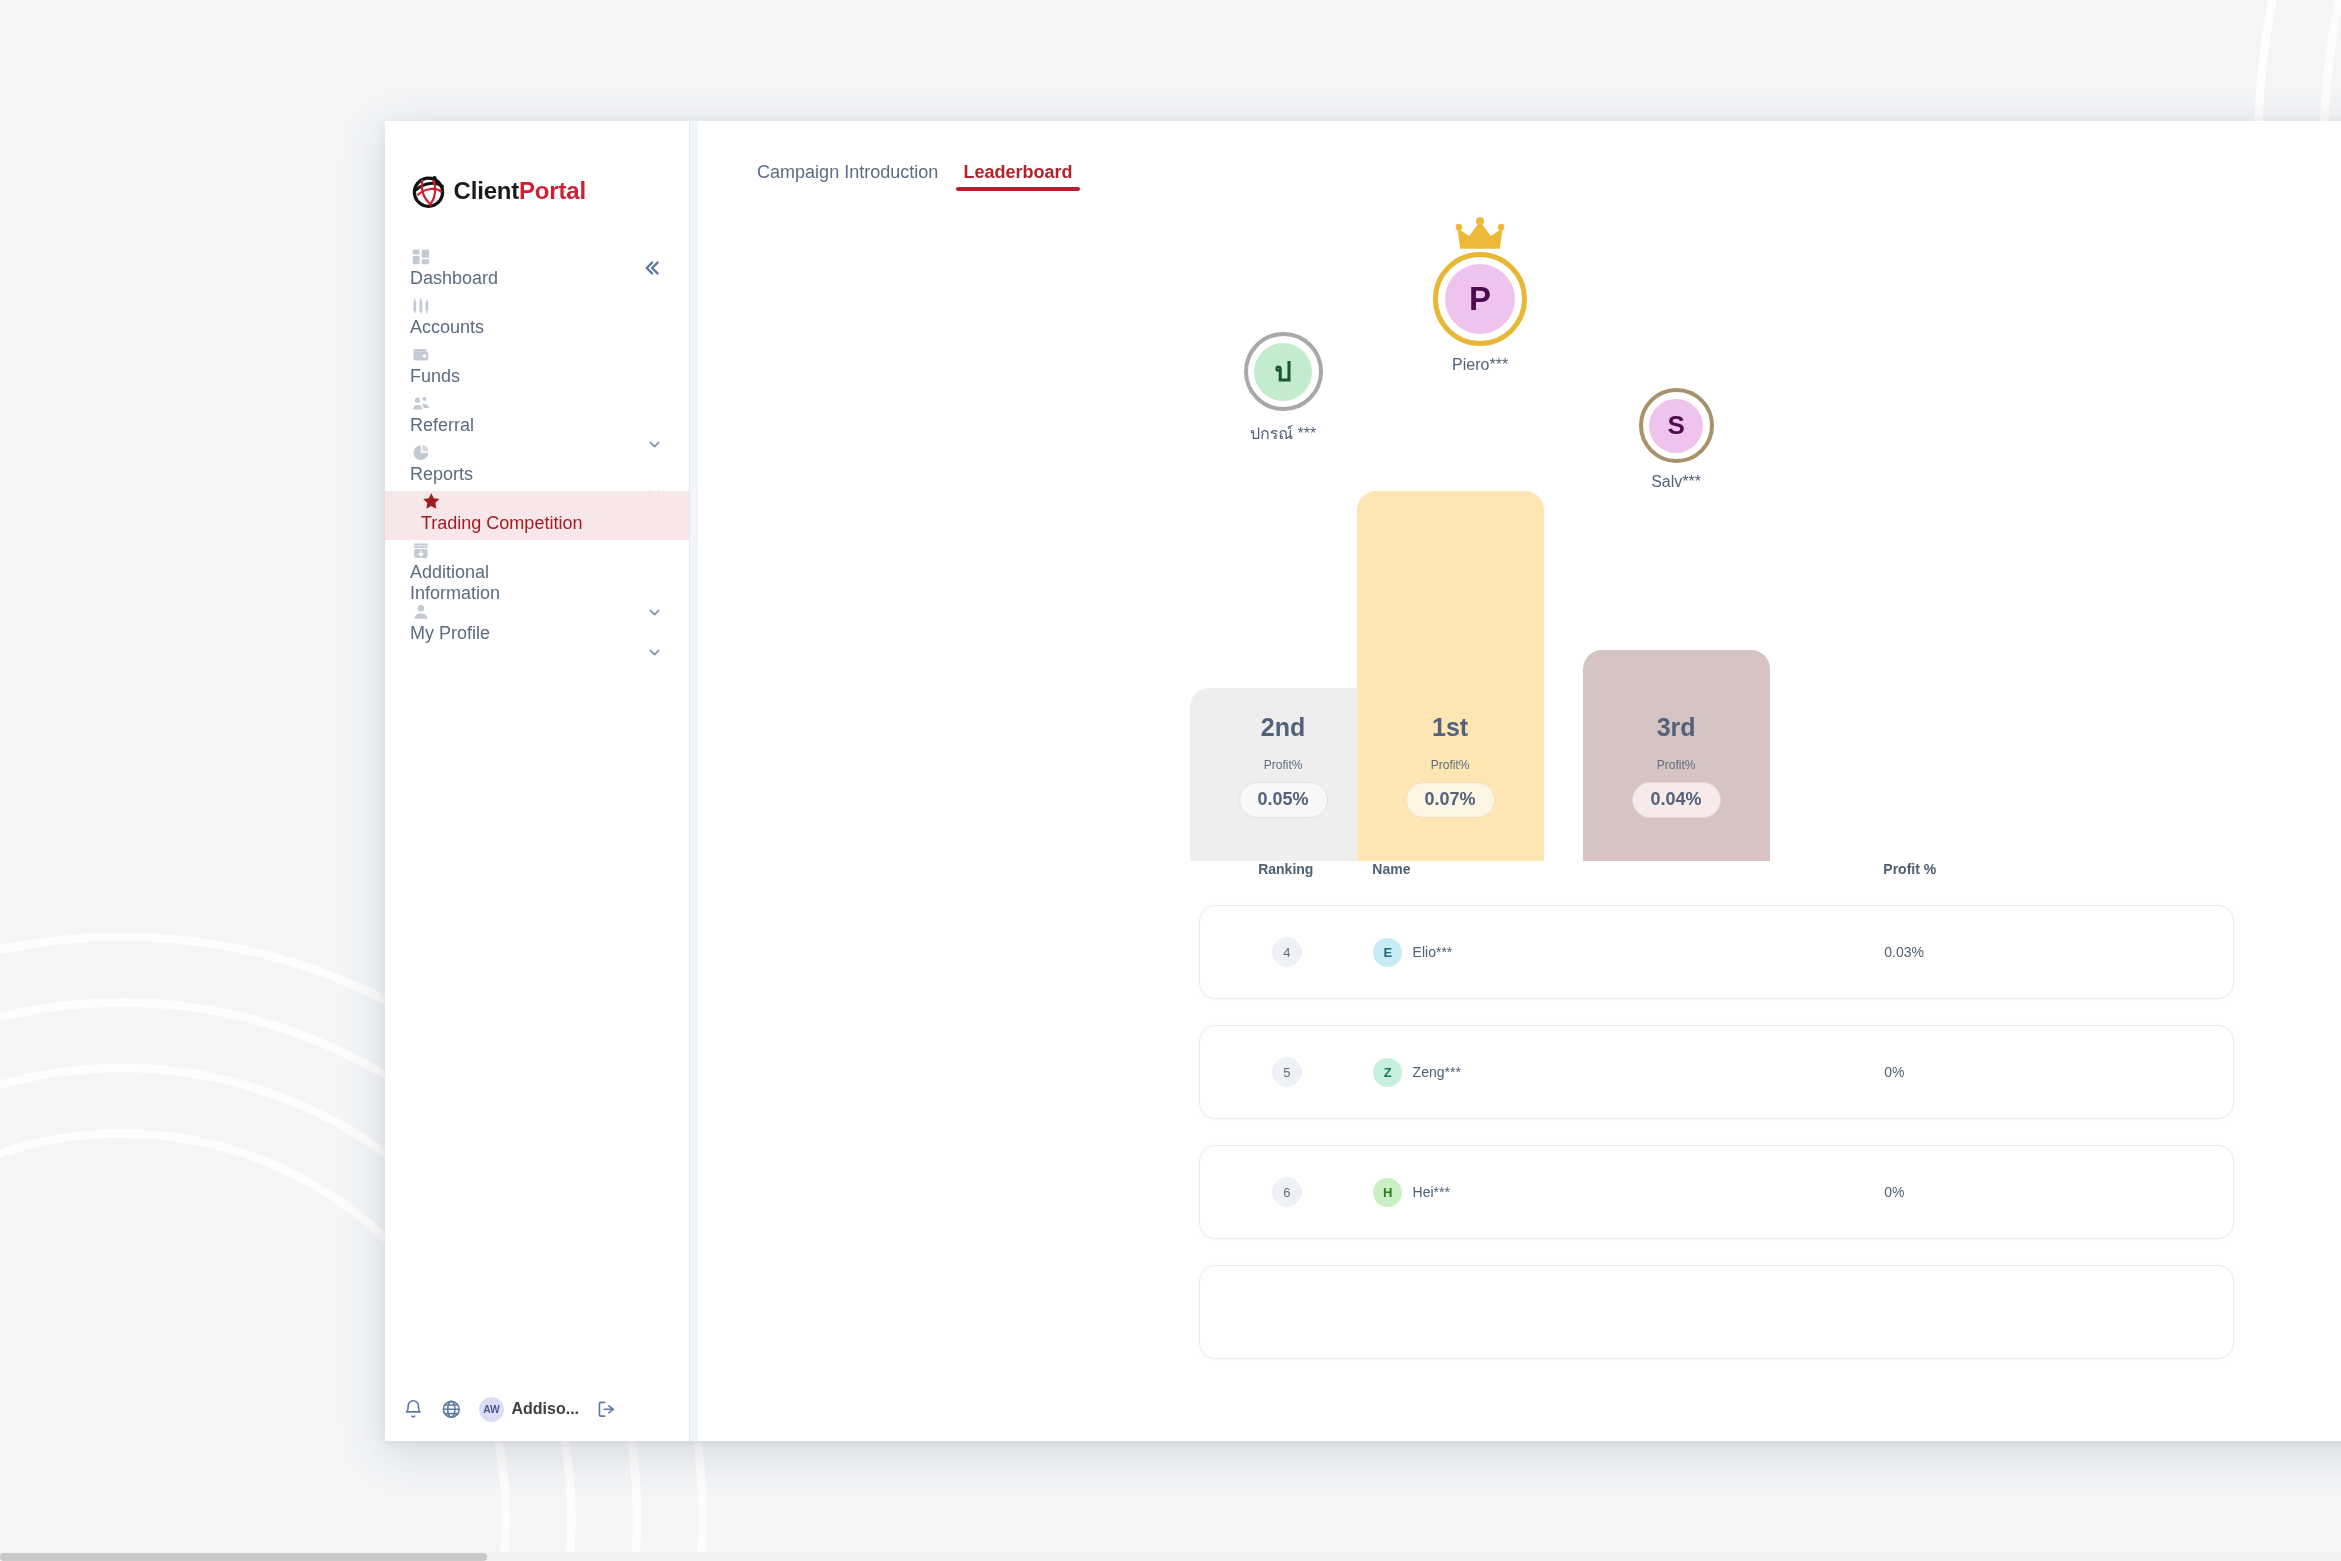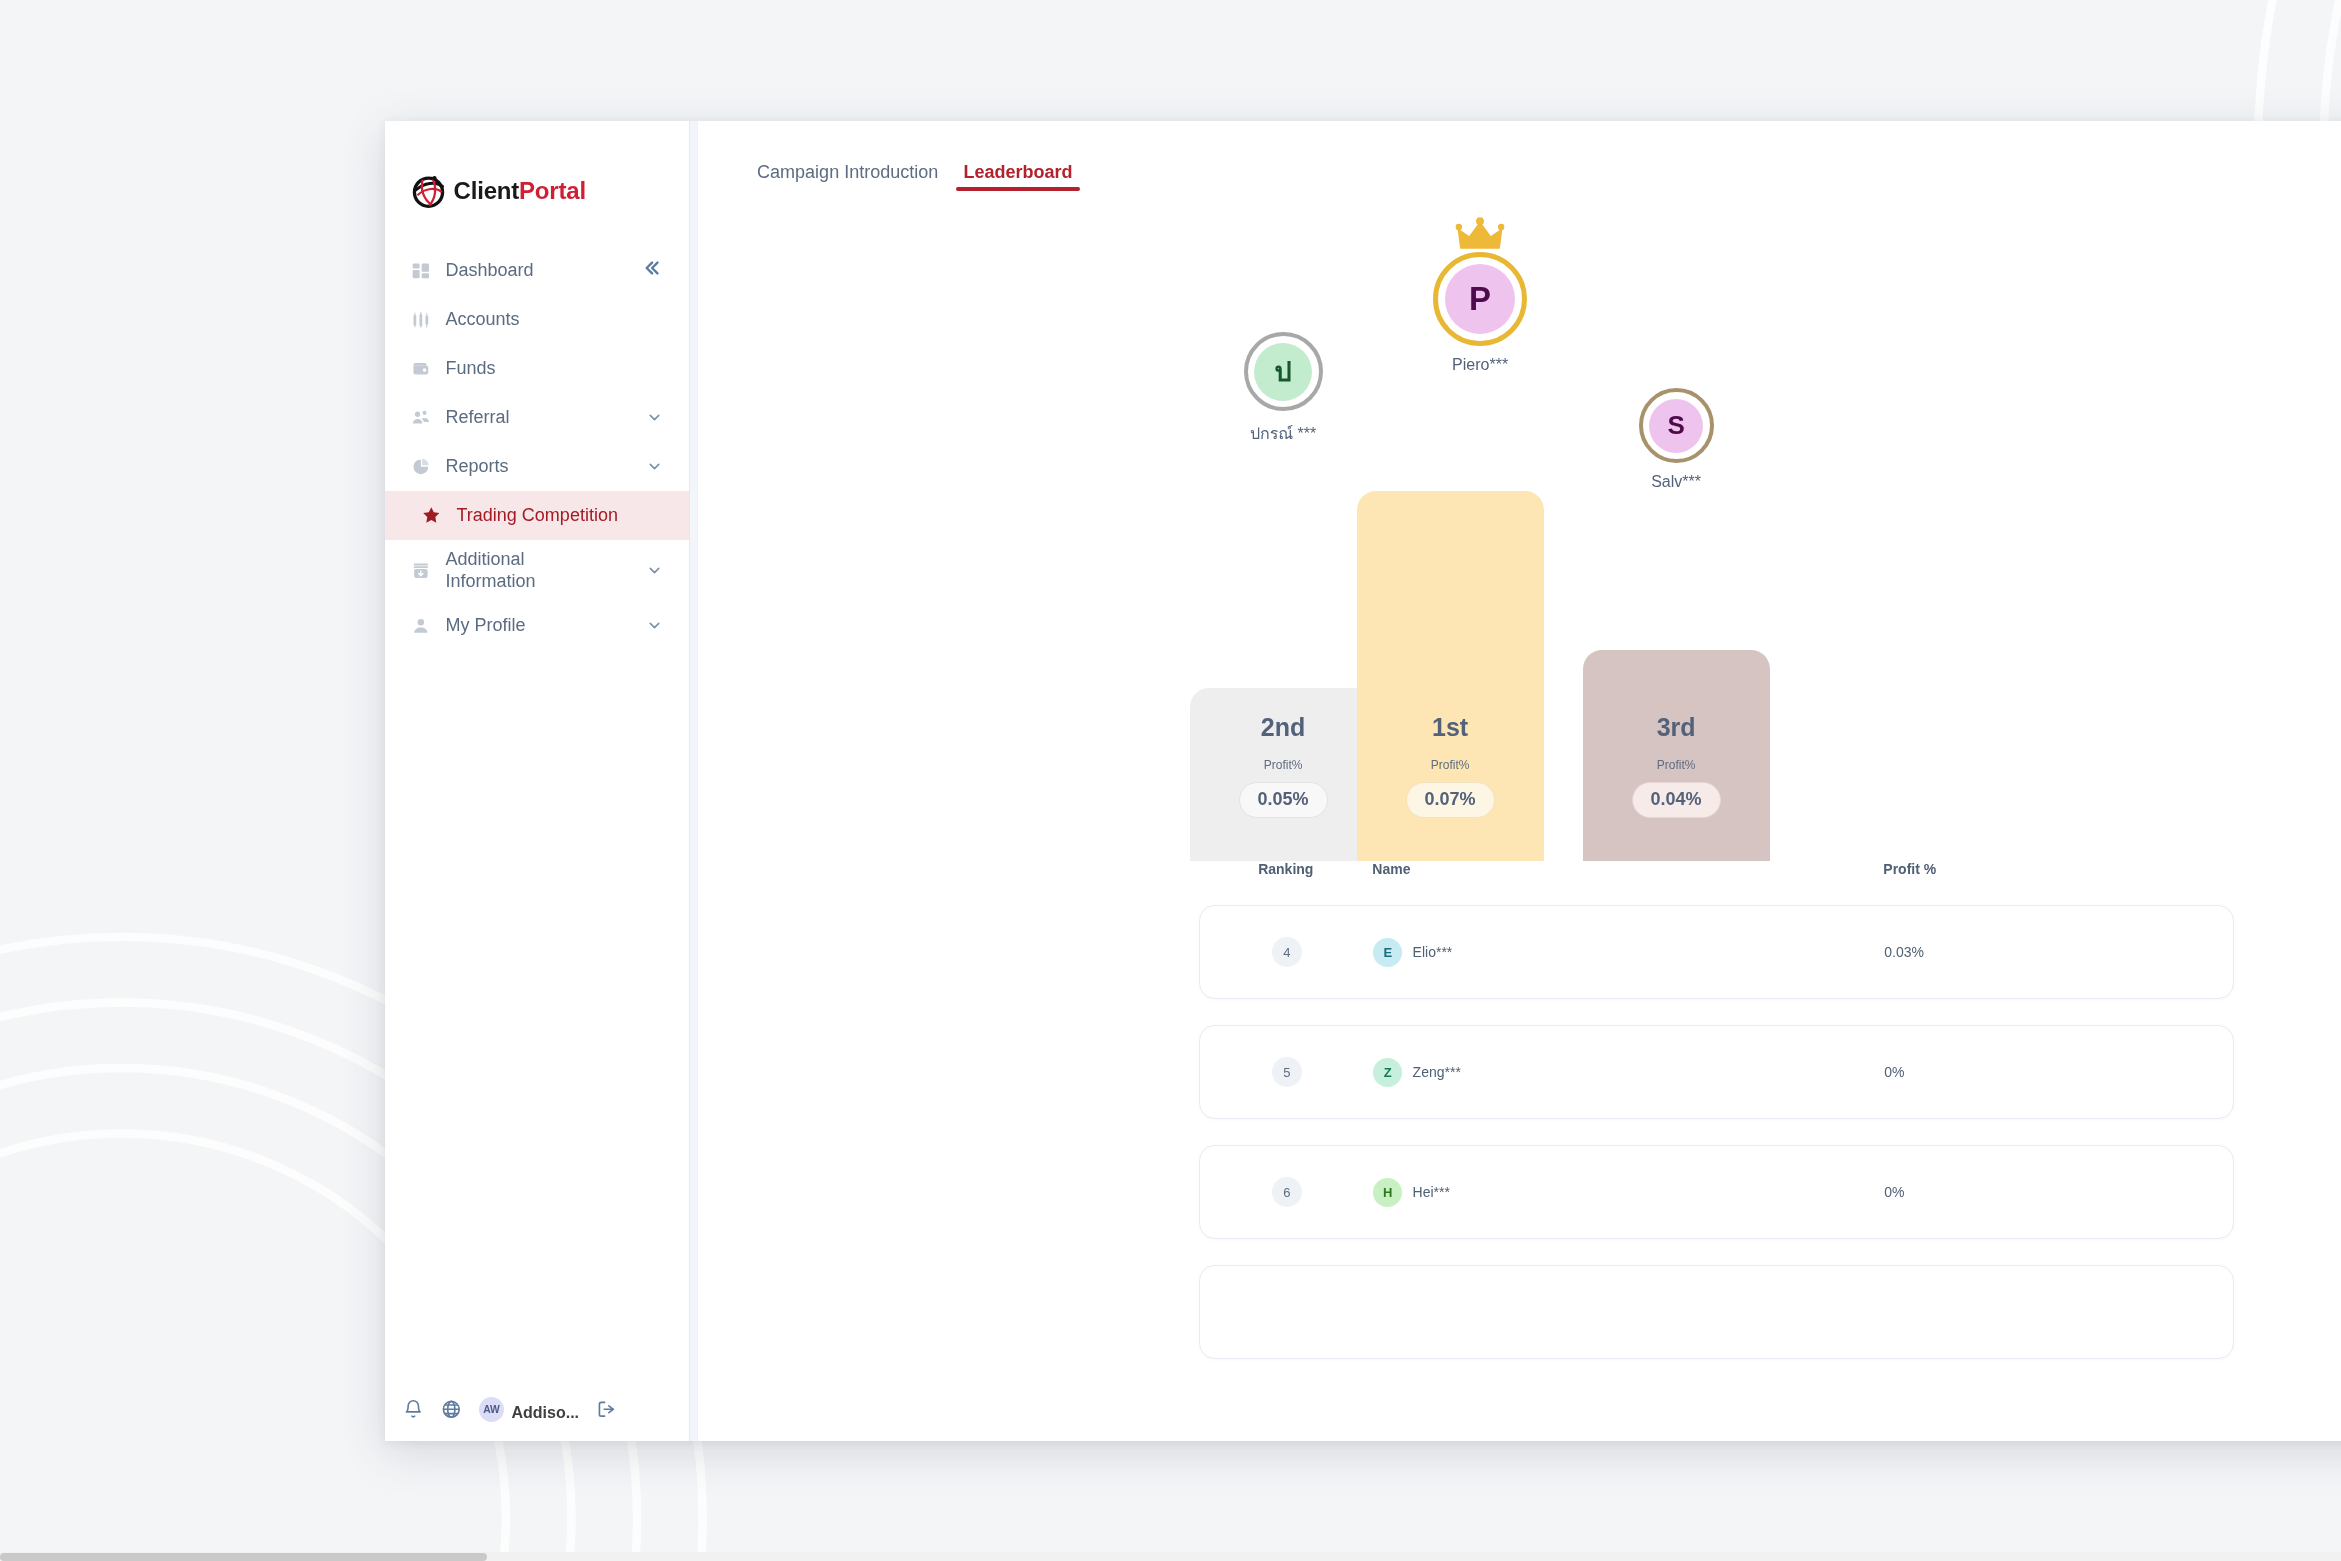--- a/index.html
+++ b/index.html
@@ -53,26 +53,27 @@
     font-size: 24px;
     font-weight: 700;
     letter-spacing: -0.2px;
     white-space: nowrap;
   }
   #logo-text .t1 { color: #1a1a1a; }
   #logo-text .t2 { color: #cf1f33; }
 
   #nav { margin-top: 27px; }
   .nav-item {
-    display: flex; align-items: center;
+    display: flex; 
     height: 49px;
     padding: 0 25px 0 25px;
     cursor: pointer;
     position: relative;
     box-sizing: border-box;
+    flex-direction: column;
   }
   .nav-item .nav-icon {
     width: 21.5px; height: 21.5px; flex: 0 0 21.5px;
     display: flex; align-items: center; justify-content: center;
     margin-right: 14px;
   }
   .nav-item .nav-label {
     font-size: 18px;
     color: #5b6b80;
     line-height: 1.18;
@@ -89,21 +90,21 @@
 
   
   #sidebar-footer {
     margin-top: auto;
     height: 64px;
     display: flex; align-items: center;
     padding-left: 17px;
     gap: 16px;
   }
   .footer-icon { width: 22.5px; height: 22.5px; display:flex; align-items:center; justify-content:center; cursor:pointer;}
-  #user-chip { display: flex; align-items: flex-end; gap: 7.5px; cursor: pointer; }
+  #user-chip { display: flex; align-items: center; gap: 7.5px; cursor: pointer; }
   #user-avatar {
     width: 25px; height: 25px; border-radius: 50%;
     background: #dcdcf7;
     color: #4a5a8a;
     font-size: 10.3px; font-weight: 700;
     display: flex; align-items: center; justify-content: center;
   }
   #user-name { font-size: 16px; color: #404040; font-weight: 600; white-space: nowrap;}
 
   #sidebar-gap { width: 6.6px; flex: 0 0 6.6px; background: #f2f6fa; border-left: 0.9px solid #e3e9f0; border-right: 0.9px solid #eef2f6;}

